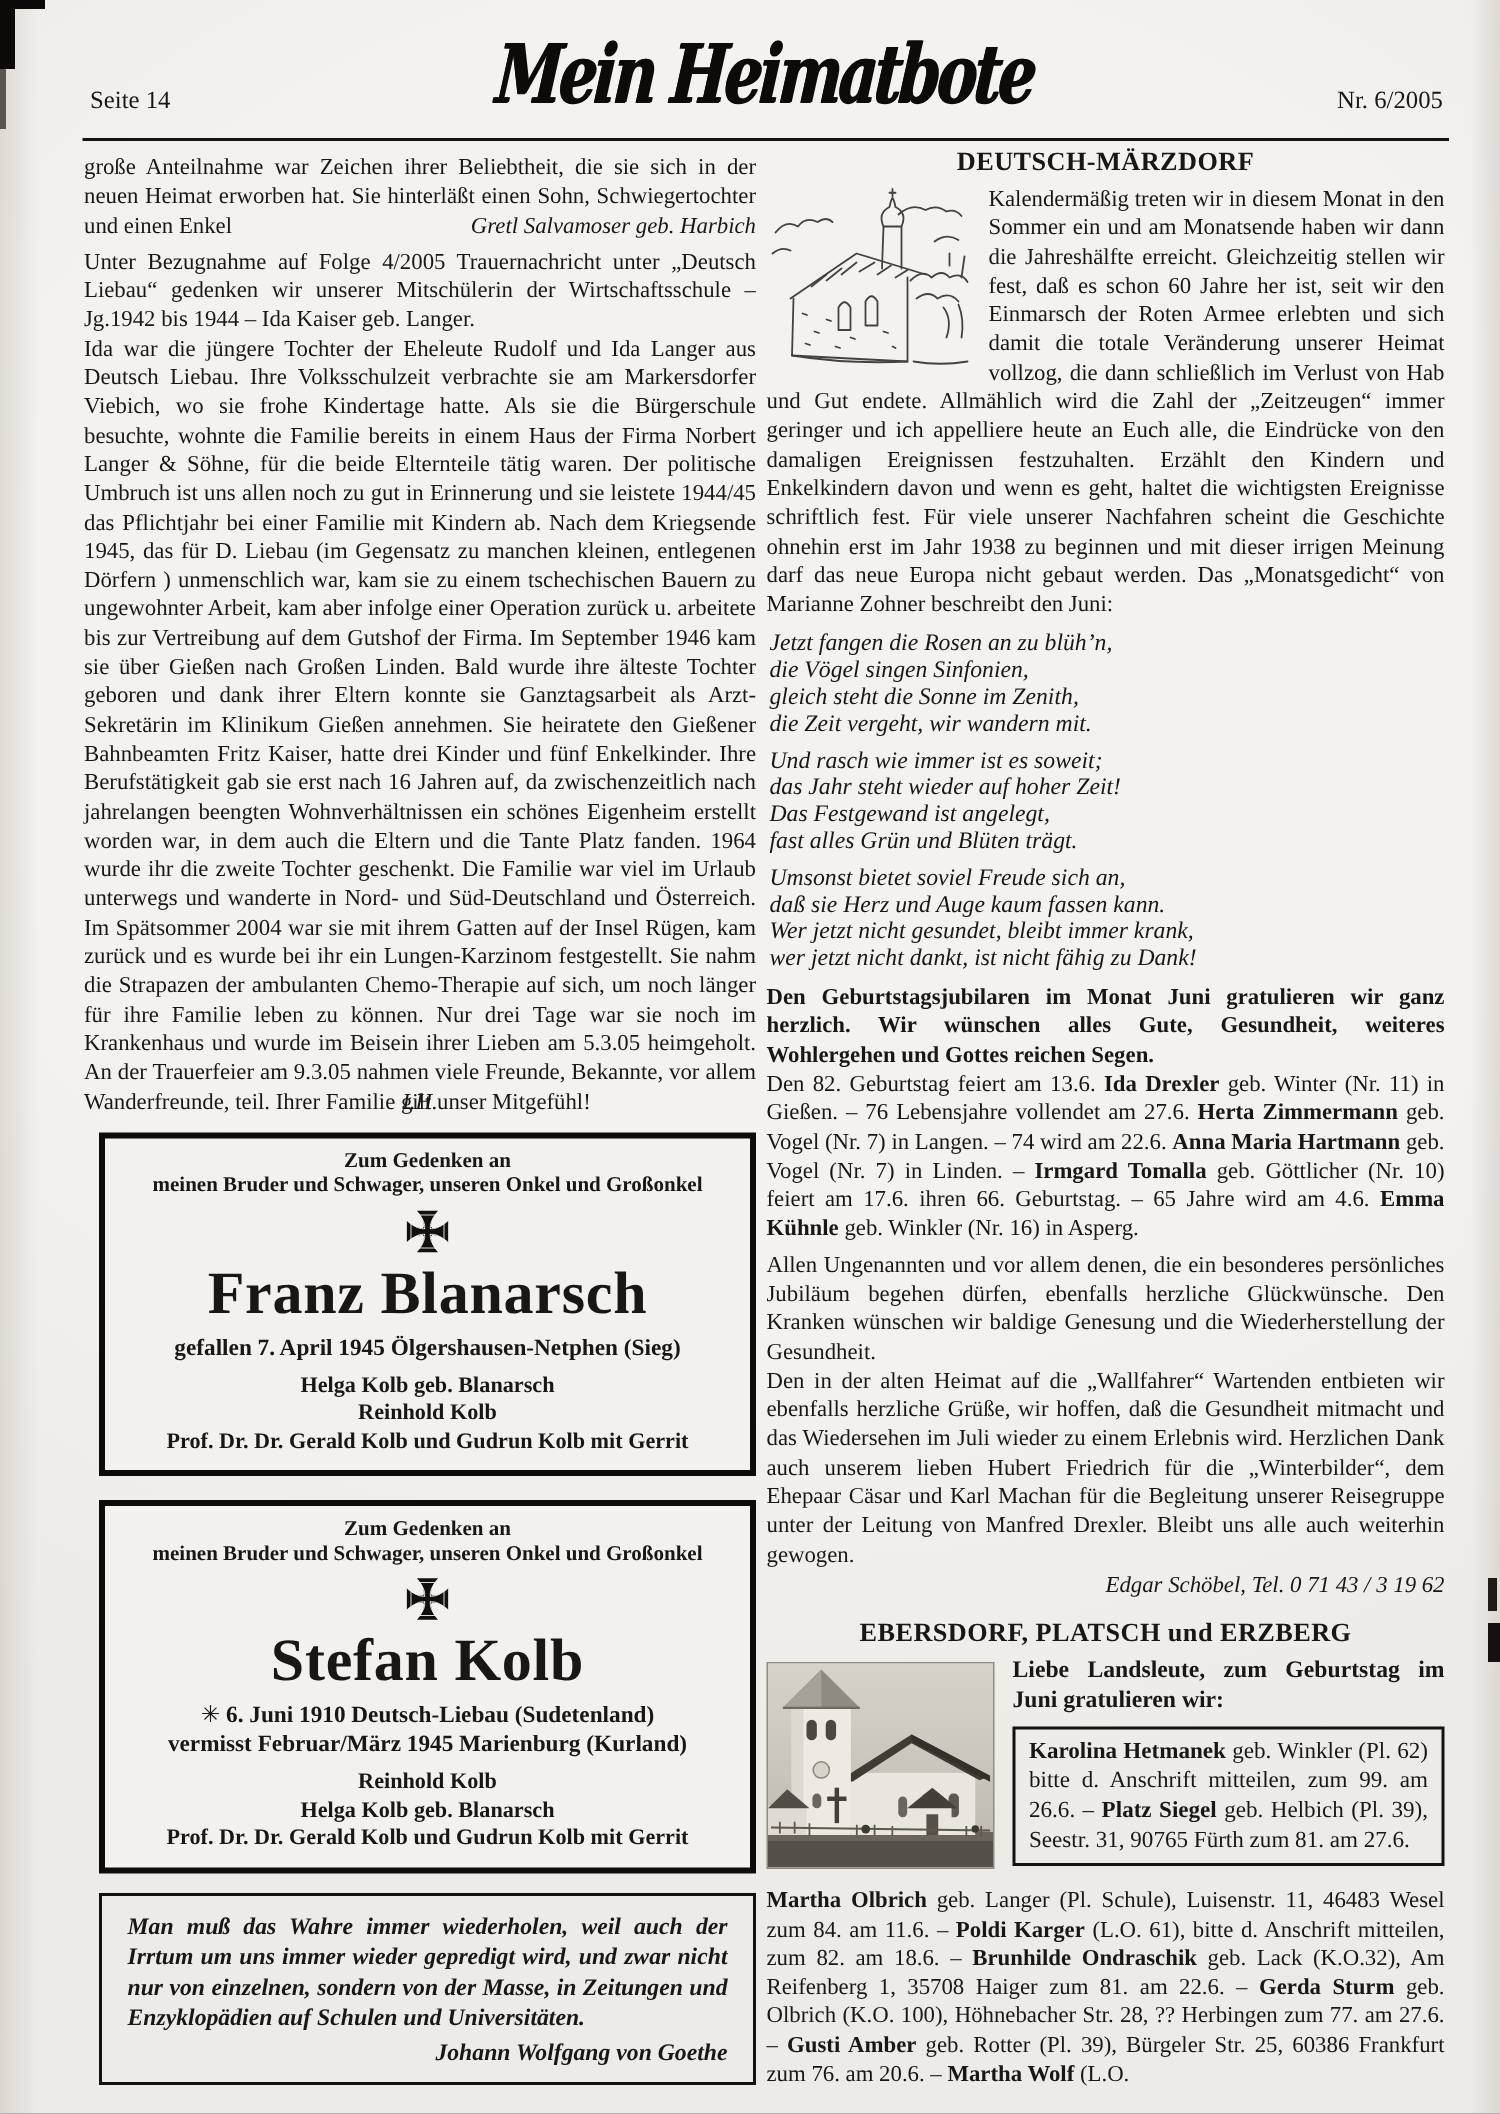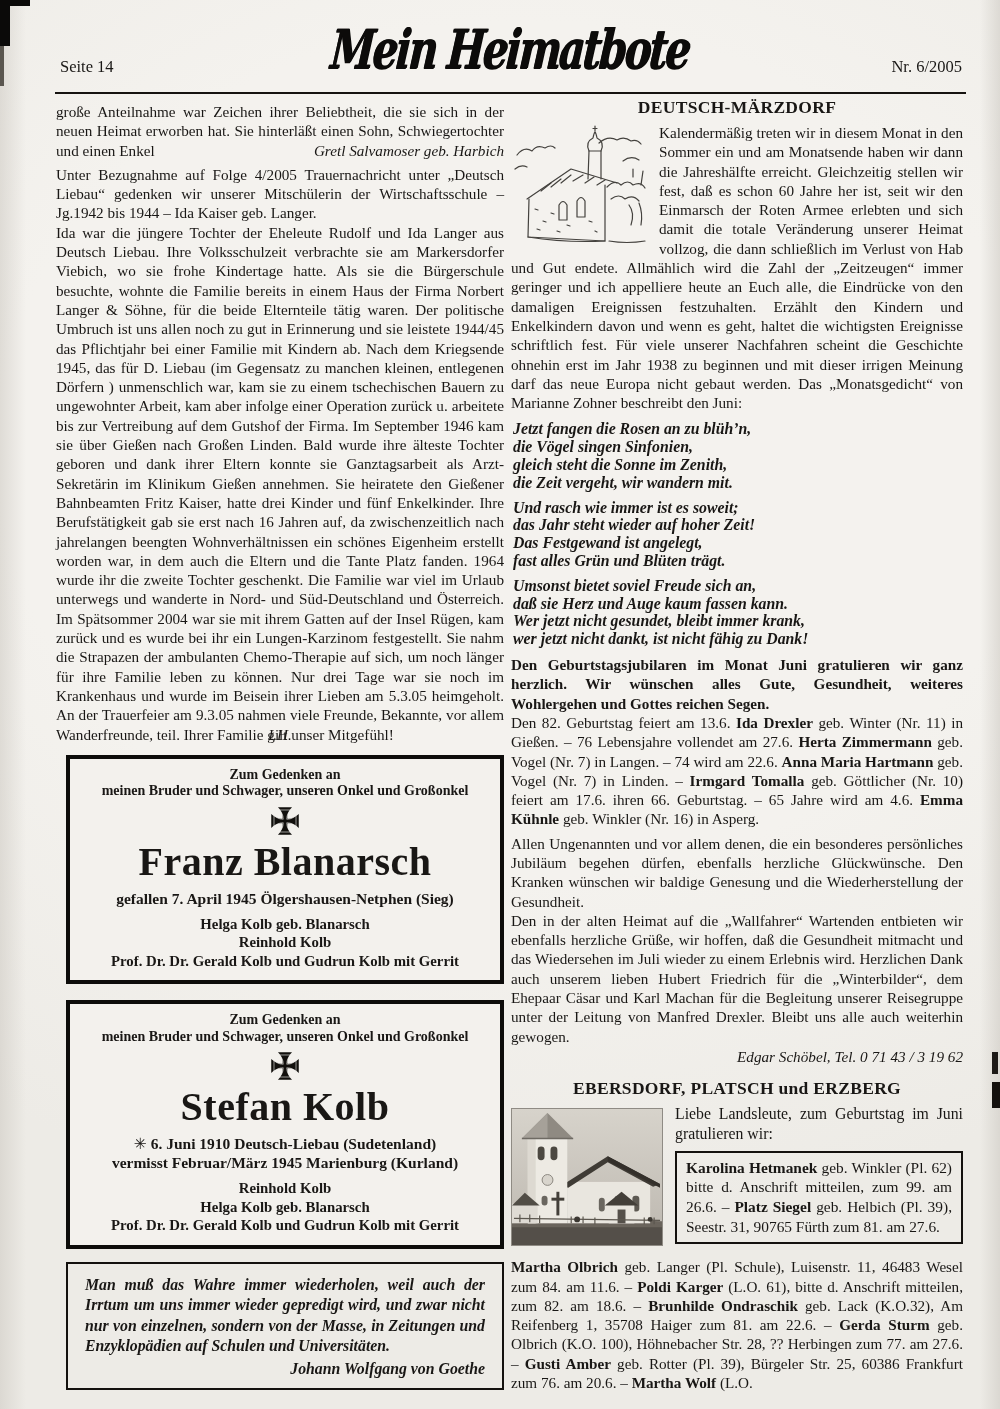--- a/index.html
+++ b/index.html
@@ -50,27 +50,27 @@
   
   .quote-box{margin:13px 0 0 10px;border:2px solid #14110e;padding:11px 17px 9px;
     font-style:italic;font-weight:bold;font-size:15.8px;line-height:20.5px;text-align:justify;}
   .quote-author{text-align:right;margin-top:2px;}
   
   .section-title{text-align:center;font-weight:bold;font-size:17.5px;line-height:21px;
     letter-spacing:.3px;margin:0 0 5px;}
   .section-title.t2{margin-top:12px;}
   .sketch{float:left;width:140px;height:126px;margin:2px 8px 2px 0;}
   .poem{font-style:italic;font-size:15.8px;line-height:17.8px;margin:8px 0 7px 2px;text-align:left;}
-  .stanza{margin-bottom:7px;font-weight:bold;}
+  .stanza{margin-bottom:7px;}
   .stanza:last-child{margin-bottom:0;}
   .bold-par{font-weight:bold;}
   .sig-line{text-align:right;font-style:italic;margin-top:1px;}
   .photo{float:left;width:152px;height:138px;margin:4px 12px 2px 0;border:1px solid #8f8b84;box-sizing:border-box;}
   .photo svg{display:block;width:100%;height:100%;}
-  .liebe{font-weight:normal;font-size:15.8px;line-height:19.8px;}
+  .liebe{font-weight:bold;font-size:15.8px;line-height:19.8px;}
   .hetmanek-box{overflow:hidden;border:2px solid #14110e;padding:5px 9px 6px;margin-top:7px;
     font-size:15.4px;line-height:19.6px;}
   .martha{clear:left;padding-top:9px;}
 </style>
 </head>
 <body>
 
 <div class="page">
 
   <div class="art-top"></div>

